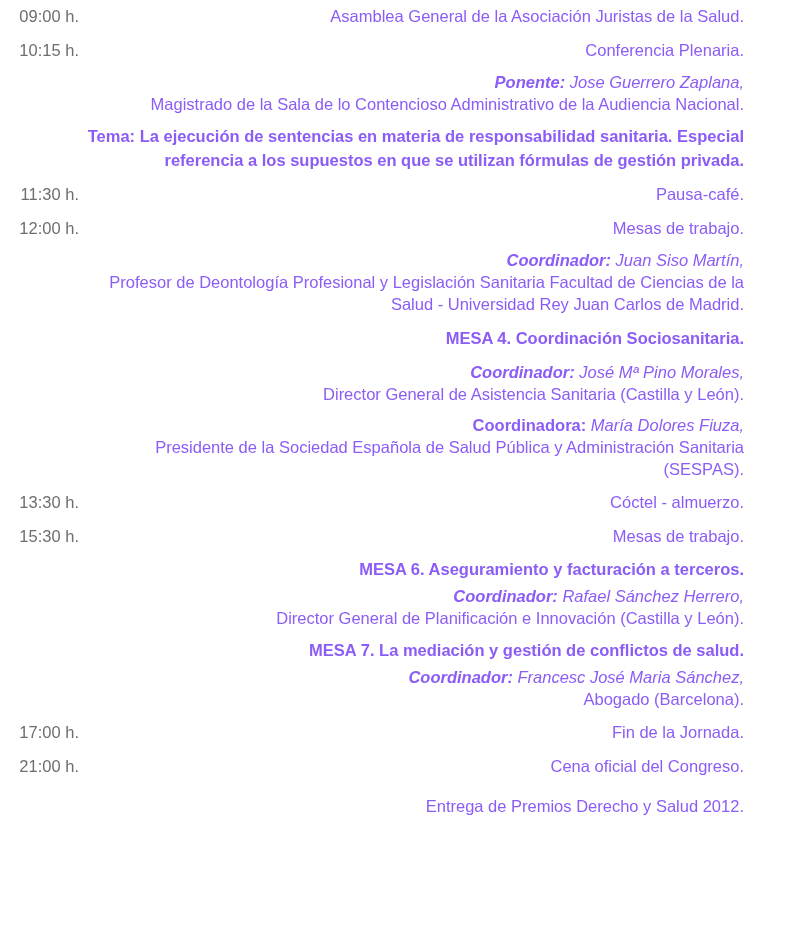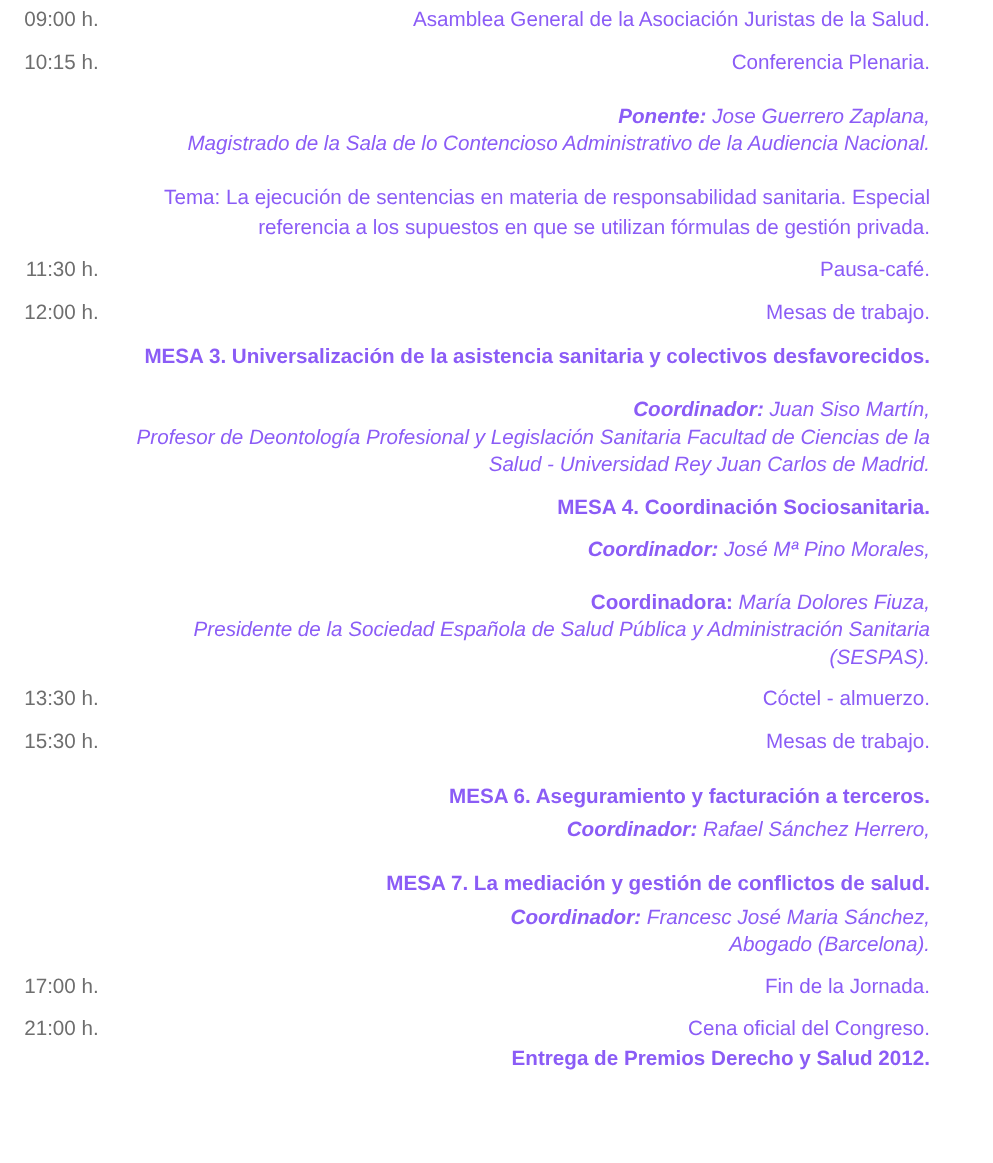--- a/index.html
+++ b/index.html
@@ -51,55 +51,55 @@
 
   
   .line {
     font-size: 16.5px;
     line-height: 24px;
     color: #8b5cf6;
   }
 
   .block { margin: 0; }
 
-  .gap-sm { margin-top: 20px; }
+  .gap-sm { margin-top: 9px; }
   .gap-md { margin-top: 11px; }
   .gap-xs { margin-top: 4px; }
 
   .bold {
     font-weight: bold;
   }
   .italic {
     font-style: italic;
   }
   .bold-italic {
     font-weight: bold;
     font-style: italic;
   }
 
   .para {
-    font-weight: normal;
+    font-weight: bold;
     line-height: 24px;
   }
 
   .mesa-title {
     font-weight: bold;
     line-height: 24px;
   }
 
   .person {
     line-height: 22px;
   }
   .person .role { white-space: nowrap; }
-  .person .detail { font-style: italic; }
+  .person .detail { }
 
   .award {
-    font-weight: bold;
-    line-height: 24px;
-    margin-top: 0;
+    font-weight: normal;
+    line-height: 24px;
+    margin-top: 16px;
   }
 </style>
 </head>
 <body>
 
 <div class="programme">
 
   <div class="entry">
     <div class="time">09:00 h.</div>
     <div class="content">
@@ -125,31 +125,31 @@
     <div class="content">
       <div class="line block">Pausa-café.</div>
     </div>
   </div>
 
   <div class="entry">
     <div class="time">12:00 h.</div>
     <div class="content">
       <div class="line block">Mesas de trabajo.</div>
 
-      <div class="line mesa-title gap-md">MESA 3. Universalización de la asistencia sanitaria y colectivos desfavorecidos.</div>
       <div class="line person gap-sm">
         <span class="bold-italic role">Coordinador:</span>
         <span class="italic">Juan Siso Martín,</span><br>
         <span class="detail">Profesor de Deontología Profesional y Legislación Sanitaria Facultad de Ciencias de la Salud - Universidad Rey Juan Carlos de Madrid.</span>
       </div>
 
       <div class="line mesa-title gap-md">MESA 4. Coordinación Sociosanitaria.</div>
       <div class="line person gap-md">
         <span class="bold-italic role">Coordinador:</span>
         <span class="italic">José Mª Pino Morales,</span><br>
+        <span class="detail">Director General de Asistencia Sanitaria (Castilla y León).</span>
       </div>
 
       <div class="line person gap-sm">
         <span class="bold role">Coordinadora:</span>
         <span class="italic">María Dolores Fiuza,</span><br>
         <span class="detail">Presidente de la Sociedad Española de Salud Pública y Administración Sanitaria (SESPAS).</span>
       </div>
     </div>
   </div>
 
@@ -162,20 +162,21 @@
 
   <div class="entry">
     <div class="time">15:30 h.</div>
     <div class="content">
       <div class="line block">Mesas de trabajo.</div>
 
       <div class="line mesa-title gap-sm">MESA 6. Aseguramiento y facturación a terceros.</div>
       <div class="line person gap-xs">
         <span class="bold-italic role">Coordinador:</span>
         <span class="italic">Rafael Sánchez Herrero,</span><br>
+        <span class="detail">Director General de Planificación e Innovación (Castilla y León).</span>
       </div>
 
       <div class="line mesa-title gap-sm">MESA 7. La mediación y gestión de conflictos de salud.</div>
       <div class="line person gap-xs">
         <span class="bold-italic role">Coordinador:</span>
         <span class="italic">Francesc José Maria Sánchez,</span><br>
         <span class="detail">Abogado (Barcelona).</span>
       </div>
     </div>
   </div>

